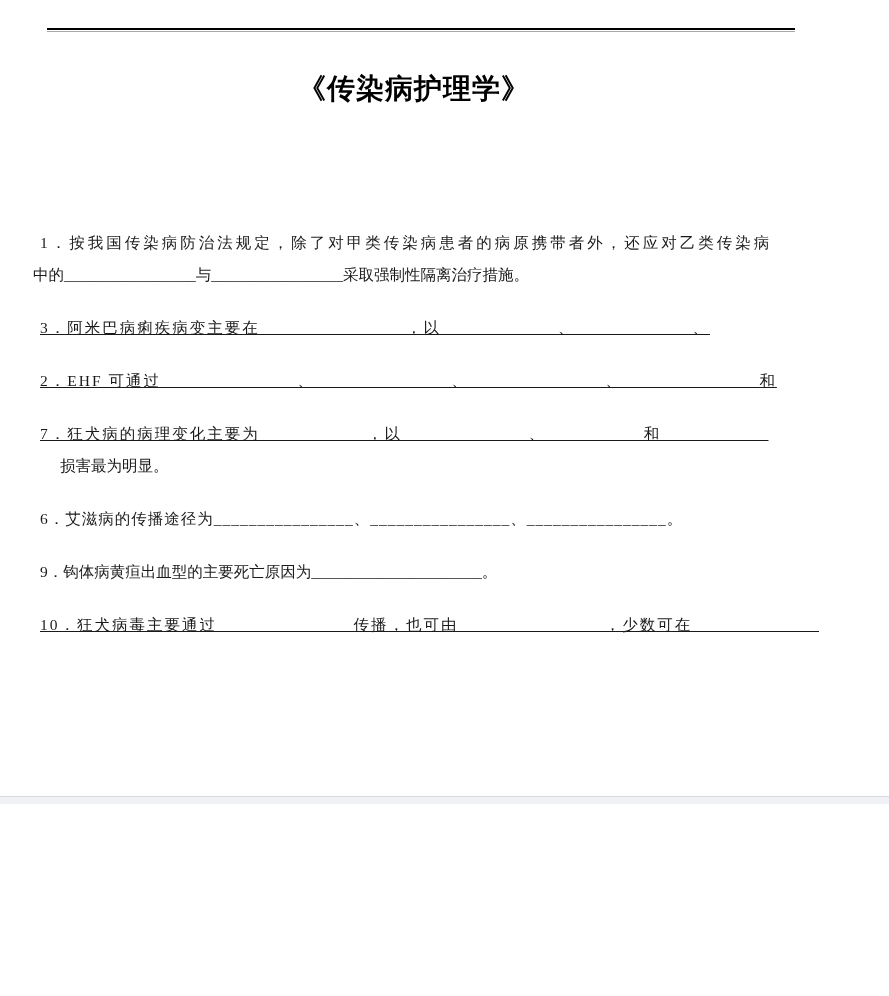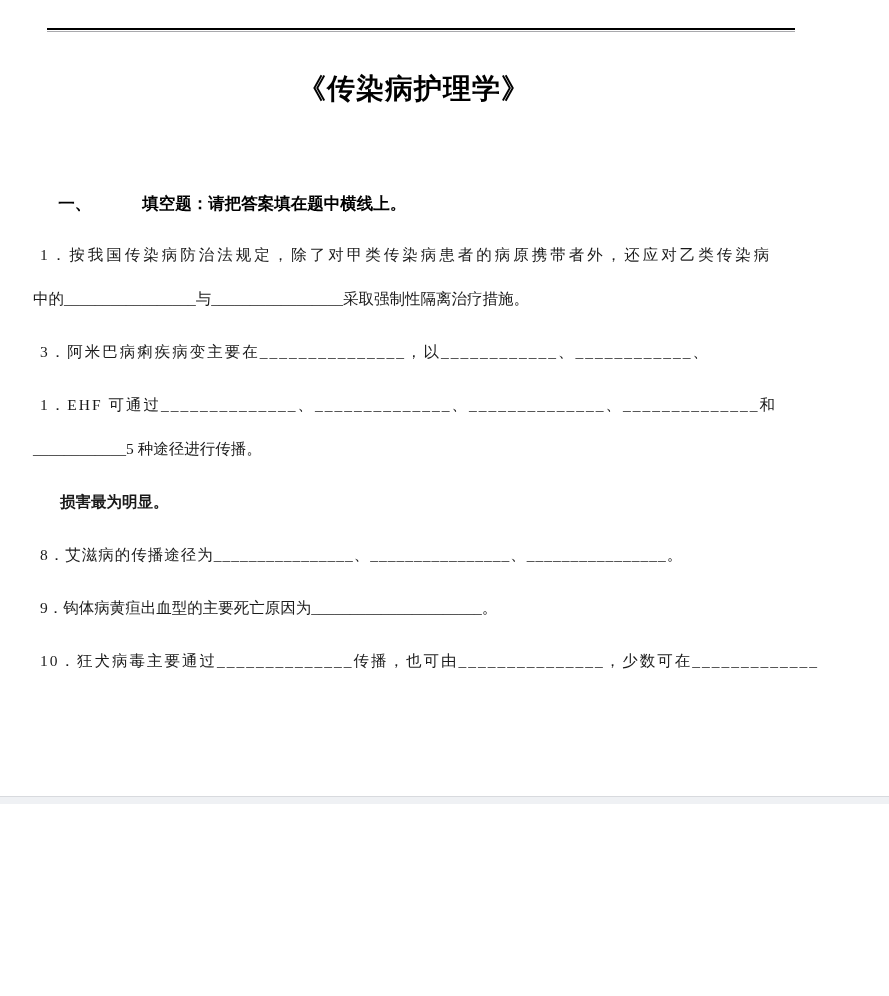--- a/index.html
+++ b/index.html
@@ -22,77 +22,74 @@
     position:absolute; left:40px; top:174px;
     font-family:"Liberation Sans","DejaVu Sans",sans-serif;
     font-weight:bold; font-size:16.5px; color:#000000; white-space:pre;
   }
   .section .num { display:inline-block; width:84px; }
   .questions {
     position:absolute; left:33px; top:227px; width:800px;
     font-size:15.5px; line-height:32px;
   }
   .q { margin:0 0 21px 0; }
-  .ln { white-space:pre;margin-top:12px; }
+  .ln { white-space:pre; }
   .ln-num { padding-left:7px; }
   .ind-a { padding-left:29px; }
   .ind-b { padding-left:42px; }
-  .ind-c { padding-left:27px;font-weight:bold; }
+  .ind-c { padding-left:27px; }
   .ls1 { letter-spacing:1px; }
-  .ls2 { letter-spacing:2px; }
+  .ls2 { letter-spacing:2px;text-decoration:underline; }
   .ls3 { letter-spacing:3px; }
   .bottom-strip {
     position:absolute; left:0; bottom:0; width:889px; height:8px;
     background:#eff1f4; border-top:1px solid #d8dade; box-sizing:border-box;
   }
 </style>
 </head>
 <body>
 
 <div class="page">
 
   <div class="rule"></div>
 
   <h1 class="doc-title">《传染病护理学》</h1>
 
-  <div class="section">
-    <span class="num">一、</span><span>填空题：请把答案填在题中横线上。</span>
-  </div>
 
   <div class="questions">
 
     <div class="q">
       <div class="ln ln-num ls3">1．按我国传染病防治法规定，除了对甲类传染病患者的病原携带者外，还应对乙类传染病</div>
       <div class="ln">中的_________________与_________________采取强制性隔离治疗措施。</div>
     </div>
 
     <div class="q">
     </div>
 
     <div class="q">
       <div class="ln ln-num ls2">3．阿米巴病痢疾病变主要在_______________，以____________、____________、</div>
     </div>
 
     <div class="q">
     </div>
 
     <div class="q">
-      <div class="ln ln-num ls2">1．EHF 可通过______________、______________、______________、______________和</div>
-      <div class="ln">____________5 种途径进行传播。</div>
+      <div class="ln ln-num ls2">2．EHF 可通过______________、______________、______________、______________和</div>
     </div>
 
     <div class="q">
     </div>
 
     <div class="q">
+      <div class="ln ln-num ls2">7．狂犬病的病理变化主要为___________，以_____________、__________和___________</div>
       <div class="ln ind-c">损害最为明显。</div>
     </div>
 
     <div class="q">
-      <div class="ln ln-num ls1">8．艾滋病的传播途径为________________、________________、________________。</div>
+      <div class="ln ln-num ls1">6．艾滋病的传播途径为________________、________________、________________。</div>
     </div>
 
     <div class="q">
       <div class="ln ln-num">9．钩体病黄疸出血型的主要死亡原因为______________________。</div>
     </div>
 
     <div class="q">
       <div class="ln ln-num ls2">10．狂犬病毒主要通过______________传播，也可由_______________，少数可在_____________</div>
     </div>
 

